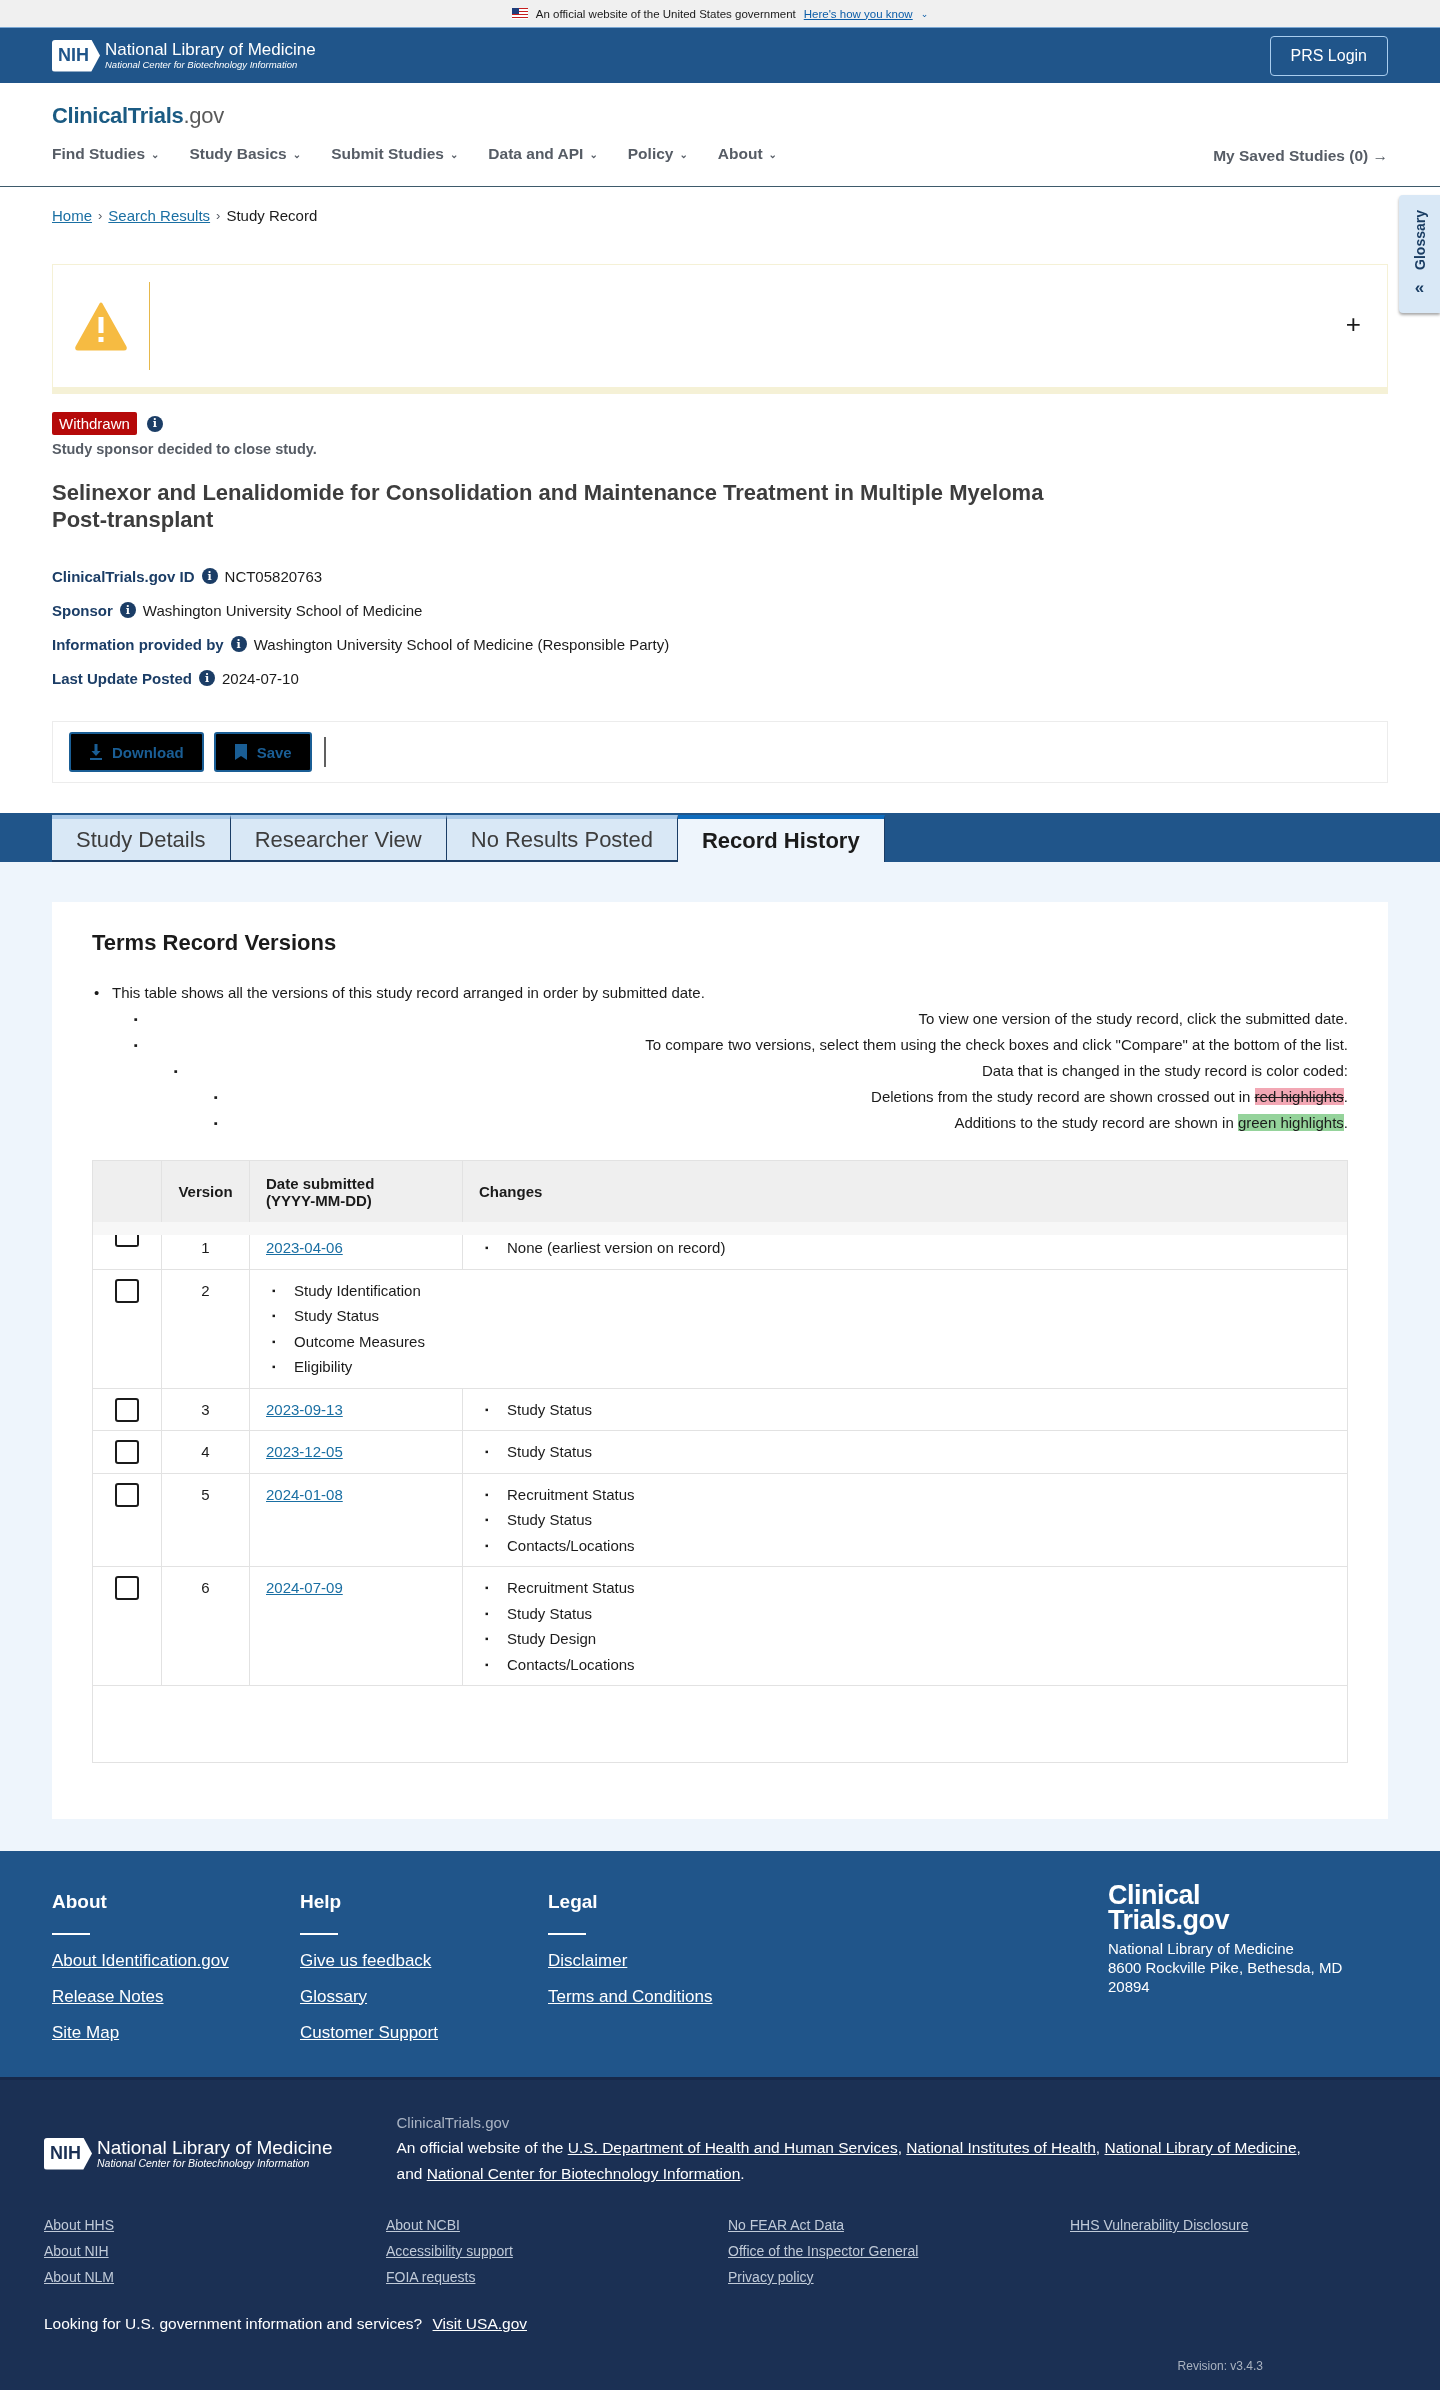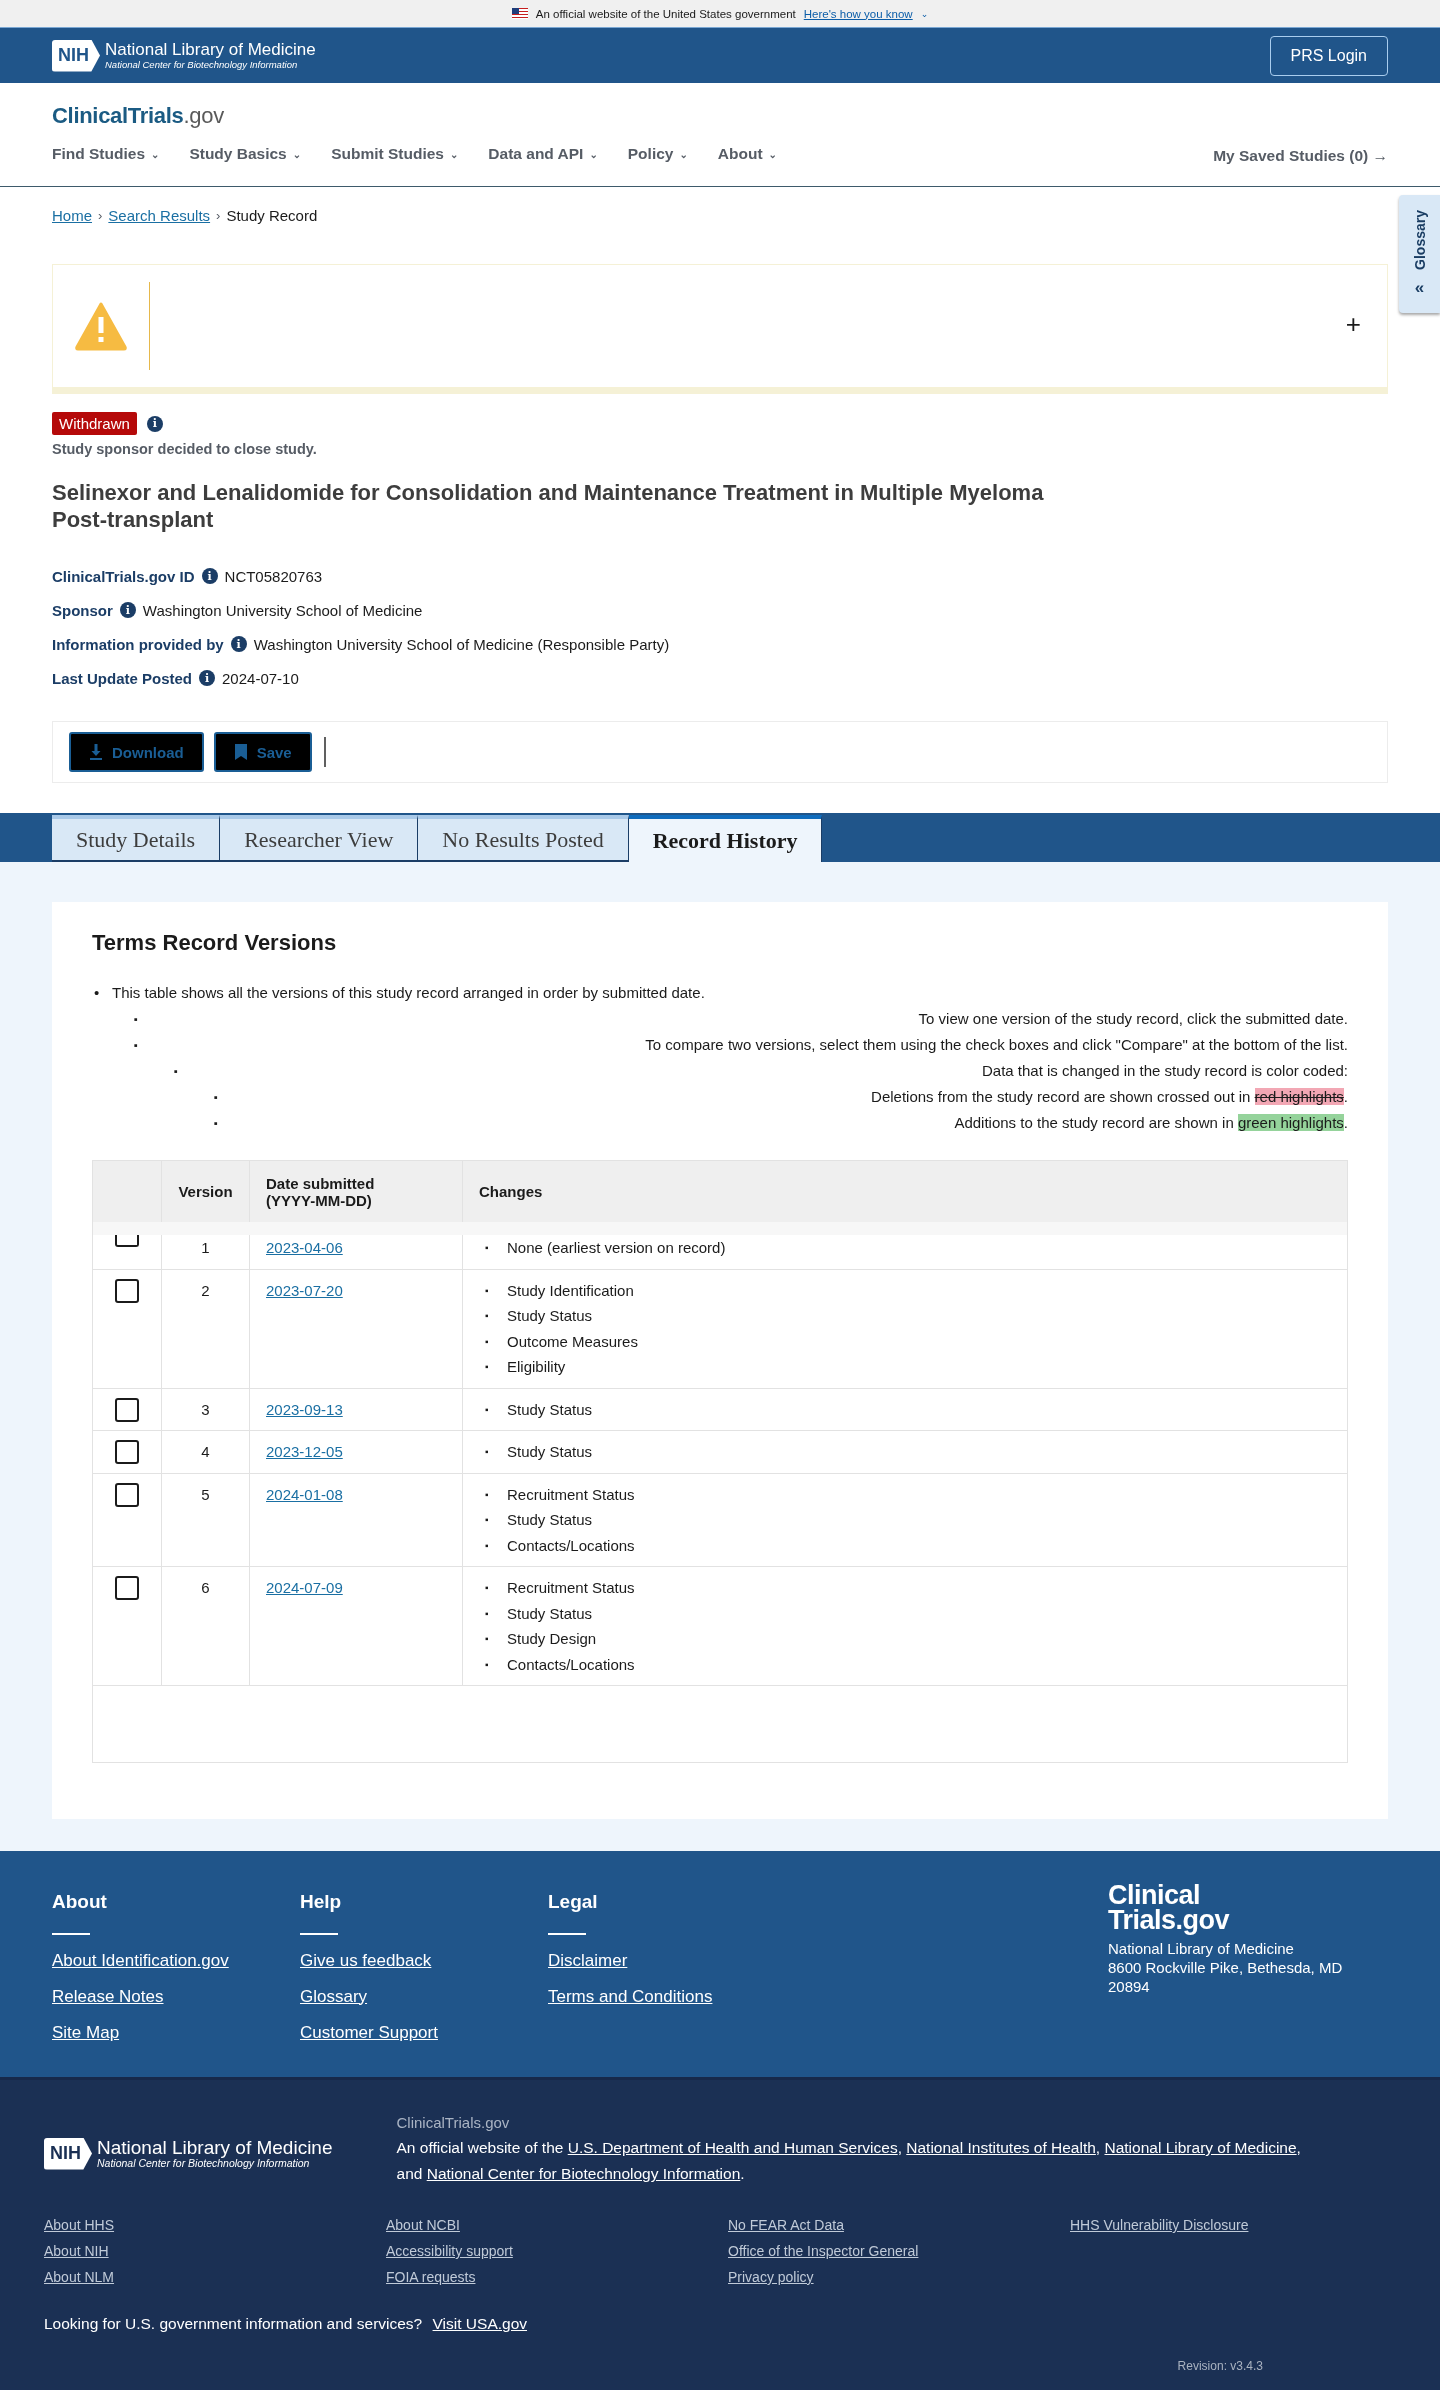--- a/index.html
+++ b/index.html
@@ -49,21 +49,21 @@
     .meta { padding: 26px 52px 0; }
     .meta-row { display: flex; align-items: center; gap: 7px; height: 34px; font-size: 15px; }
     .meta-row .k { color: #1b3d66; font-weight: bold; }
     .meta-row .v { color: #1b1b1b; }
     
     .action-bar { margin: 26px 52px 0; height: 62px; border: 1.5px solid #ececec; display: flex; align-items: center; padding-left: 16px; gap: 10px; }
     .act-btn { height: 40px; border: 2px solid #1a5e95; border-radius: 3px; background: #000000; color: #1a5e95; font-weight: bold; font-size: 15px; display: flex; align-items: center; gap: 9px; padding: 0 18px; font-family: "Liberation Sans", sans-serif; }
     .divider-v { width: 2px; height: 30px; background: #606060; margin-left: 2px; }
     
     .tabs-band { margin-top: 30px; height: 49px; background: #20558a; display: flex; align-items: flex-end; padding-left: 52px; }
-    .tab { height: 47px; background: #d9e8f6; border-right: 1.5px solid #1b3d66; border-top: 4px solid #a9c9e8; border-bottom: 2px solid #1b3d66; font-size: 22px; color: #3d3d3d; display: flex; align-items: center; padding: 0 24px; font-family: Liberation Serif, serif; }
+    .tab { height: 47px; background: #d9e8f6; border-right: 1.5px solid #1b3d66; border-top: 4px solid #a9c9e8; border-bottom: 2px solid #1b3d66; font-size: 22px; color: #3d3d3d; display: flex; align-items: center; padding: 0 24px; }
     .tab.active { background: #eef5fc; border-top: 4px solid #0f6cbd; border-bottom: none; color: #1b1b1b; font-weight: bold; height: 47px; }
     
     .main-bg { background: #eef5fc; padding: 40px 52px 32px; }
     .card { background: #fff; padding: 28px 40px 56px; }
     .card h2 { font-size: 22px; font-weight: bold; color: #1b1b1b; margin-bottom: 24px; }
     .bullets { font-size: 15px; color: #1b1b1b; line-height: 26px; }
     .bullets ul { list-style: none; }
     .bullets li { position: relative; padding-left: 20px; }
     .bullets li::before { content: "•"; position: absolute; left: 2px; }
     .bullets .l2 { padding-left: 20px; text-align: right; }
@@ -293,21 +293,20 @@
               <li>None (earliest version on record)</li>
             </ul>
           </div>
       </div>
 
       <div class="trow">
         <div class="c1">
             <div class="cbox"></div>
           </div>
         <div class="c2">2</div>
-        <div class="c3"><a href="#">2023-07-20</a></div>
         <div class="c4">
             <ul>
           <li>Study Identification</li>
           <li>Study Status</li>
           <li>Outcome Measures</li>
           <li>Eligibility</li>
         </ul>
           </div>
       </div>
 

